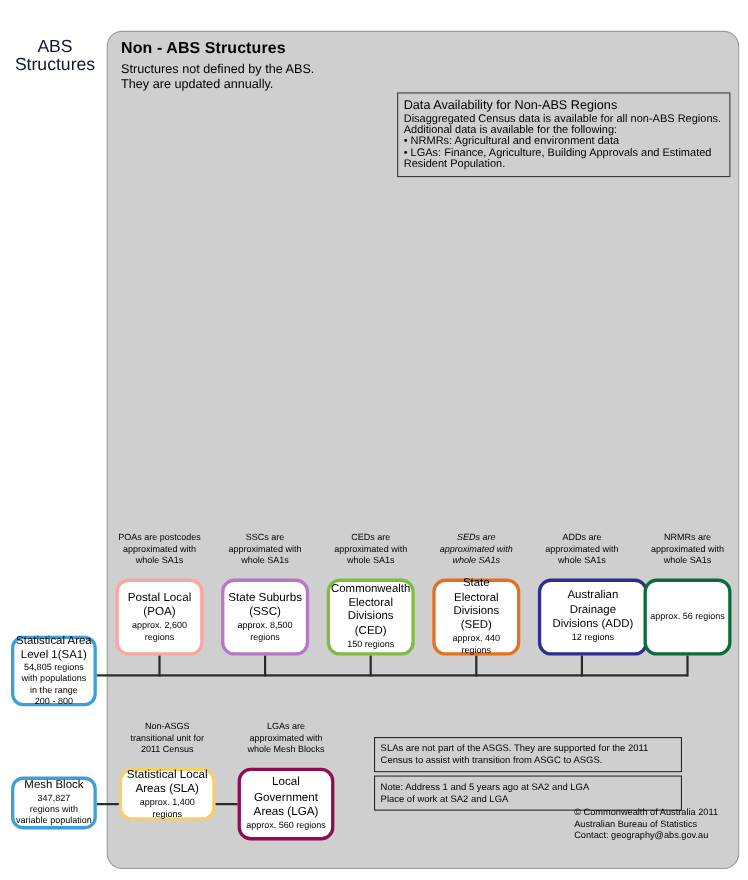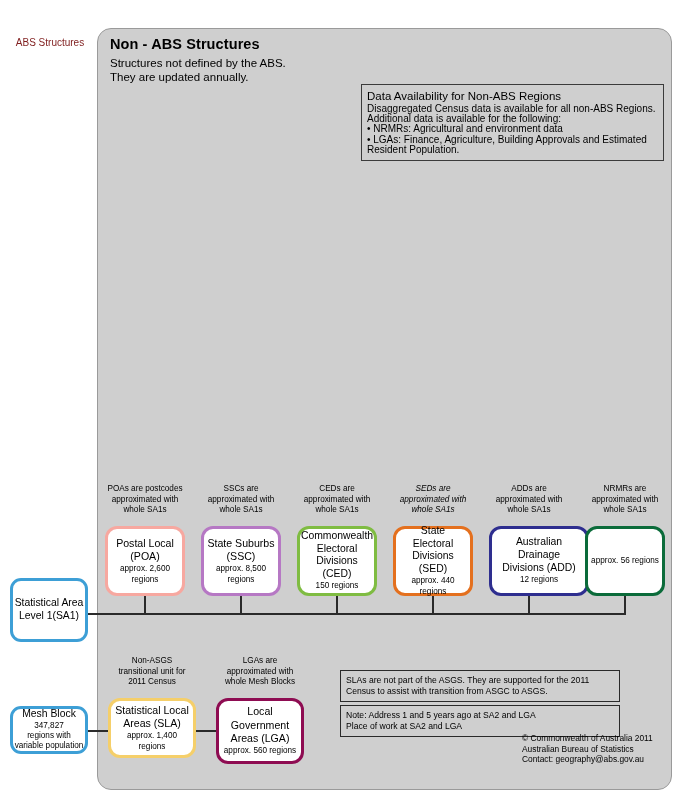--- a/index.html
+++ b/index.html
@@ -4,21 +4,21 @@
 <style>
   html,body{margin:0;padding:0;background:#ffffff;}
   body{
     width:680px;height:800px;position:relative;overflow:hidden;
     font-family:"Liberation Sans","DejaVu Sans",sans-serif;
     color:#000;
     -webkit-font-smoothing:antialiased;
   }
   .abs-label{
     position:absolute;left:8px;top:34px;width:84px;text-align:center;
-    font-size:10px;line-height:17px;color:#7f1d1d;
+    font-size:16px;line-height:17px;color:#0f172a;
   }
   .panel{
     position:absolute;left:97px;top:28px;width:575px;height:762px;
     background:#cfcfcf;border:1px solid #9a9a9a;border-radius:14px;
     box-sizing:border-box;
   }
   .panel-title{
     position:absolute;left:110px;top:36px;font-size:14.5px;font-weight:bold;
     letter-spacing:.1px;
   }
@@ -148,39 +148,43 @@
     <div class="sbox small" style="left: 585px; top: 526px; width: 80px; height: 70px; border: 3px solid rgb(11, 107, 58);">
       <div class="rg">approx. 56 regions</div>
     </div>
     <div class="vline" style="left: 624px; top: 596px; height: 19px;"></div>
   </div>
 
 <div id="mesh-row" style="position: relative;">
     <div class="cap" style="left: 104px; top: 656px;">Non-ASGS
 transitional unit for
 2011 Census</div>
-    <div class="sbox" style="left: 108px; top: 698px; width: 88px; height: 60px; border: 3px solid rgb(245, 207, 106); z-index: 2;">
+    <div class="sbox" style="left: 108px; top: 698px; width: 88px; height: 48px; border: 3px solid rgb(245, 207, 106); z-index: 2;">
       <div class="nm">Statistical Local
 Areas (SLA)</div>
       <div class="rg">approx. 1,400 regions</div>
     </div>
     <div class="cap" style="left: 212px; top: 656px;">LGAs are
 approximated with
 whole Mesh Blocks</div>
     <div class="sbox" style="left: 216px; top: 698px; width: 88px; height: 66px; border: 3px solid rgb(142, 12, 82); z-index: 2;">
       <div class="nm">Local
 Government
 Areas (LGA)</div>
       <div class="rg">approx. 560 regions</div>
     </div>
   </div>
 
 <div class="lbox" id="sa1-box" style="left:10px;top:578px;width:78px;height:64px;">
   <div class="nm">Statistical Area
 Level 1(SA1)</div>
+  <div class="rg">54,805 regions
+with populations
+in the range
+200 - 800</div>
 </div>
 
 <div class="lbox" id="mb-box" style="left:10px;top:706px;width:78px;height:48px;">
   <div class="nm">Mesh Block</div>
   <div class="rg">347,827
 regions with
 variable population</div>
 </div>
 
 <div class="note" id="note-0" style="left:340px;top:670px;width:280px;">SLAs are not part of the ASGS. They are supported for the 2011 Census to assist with transition from ASGC to ASGS.</div>

